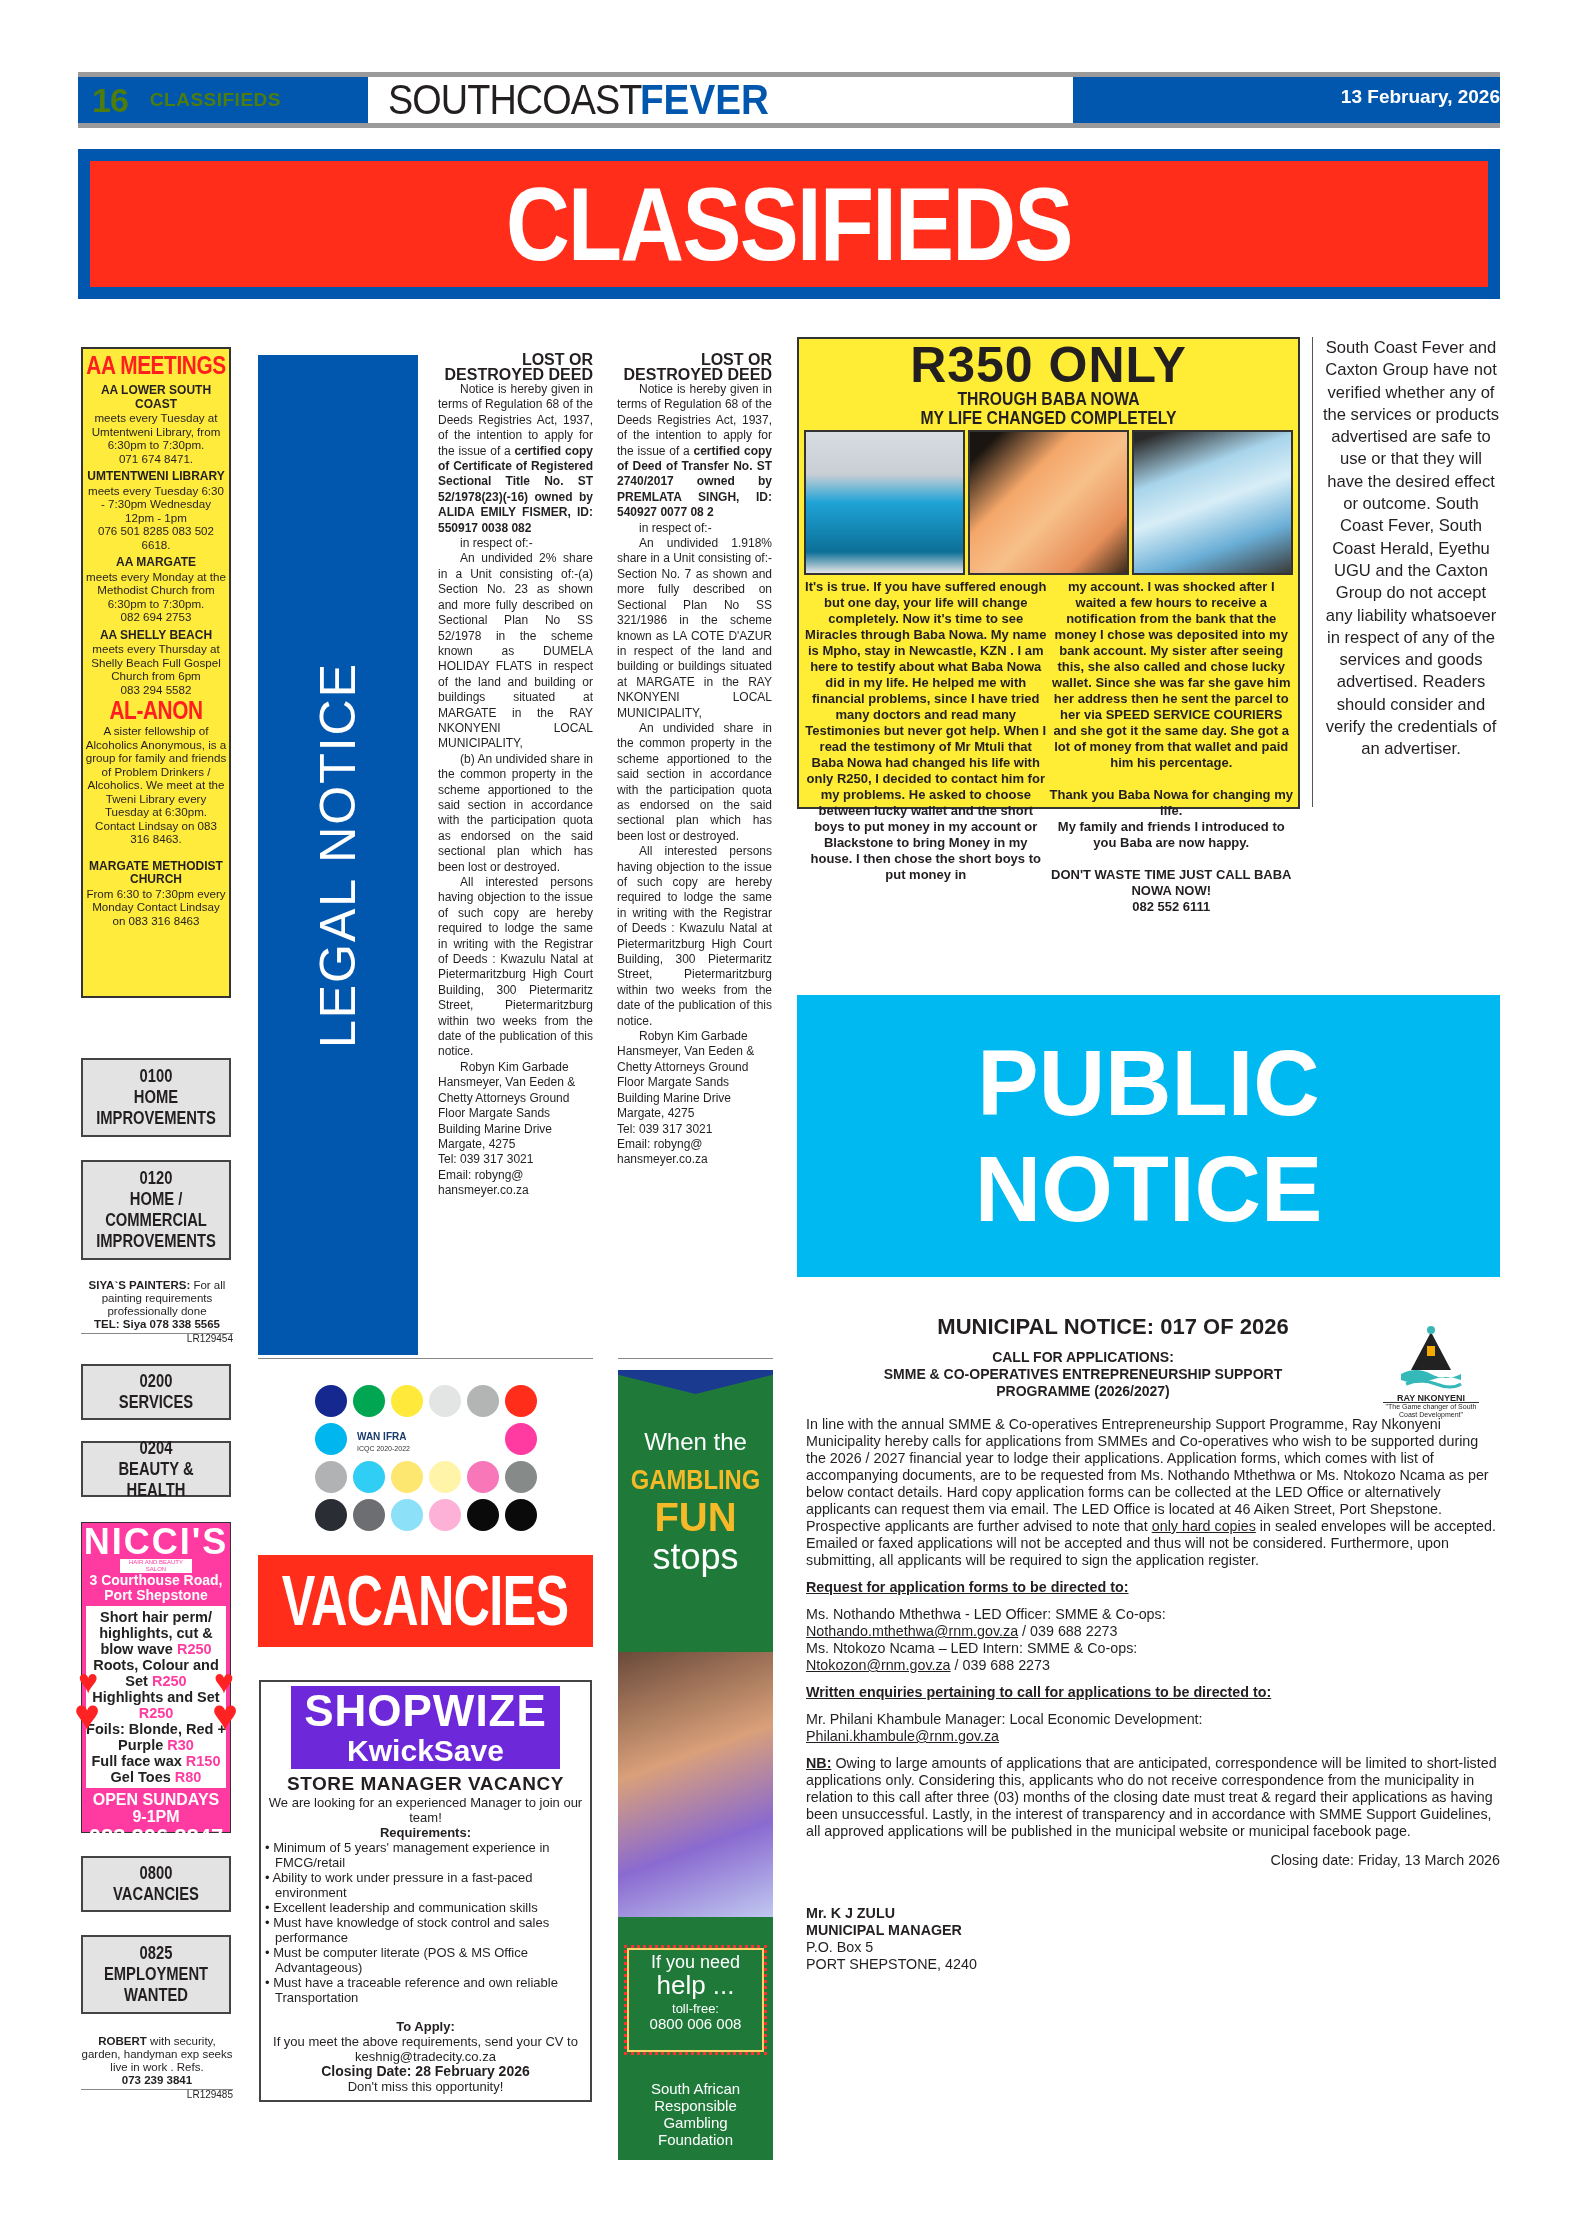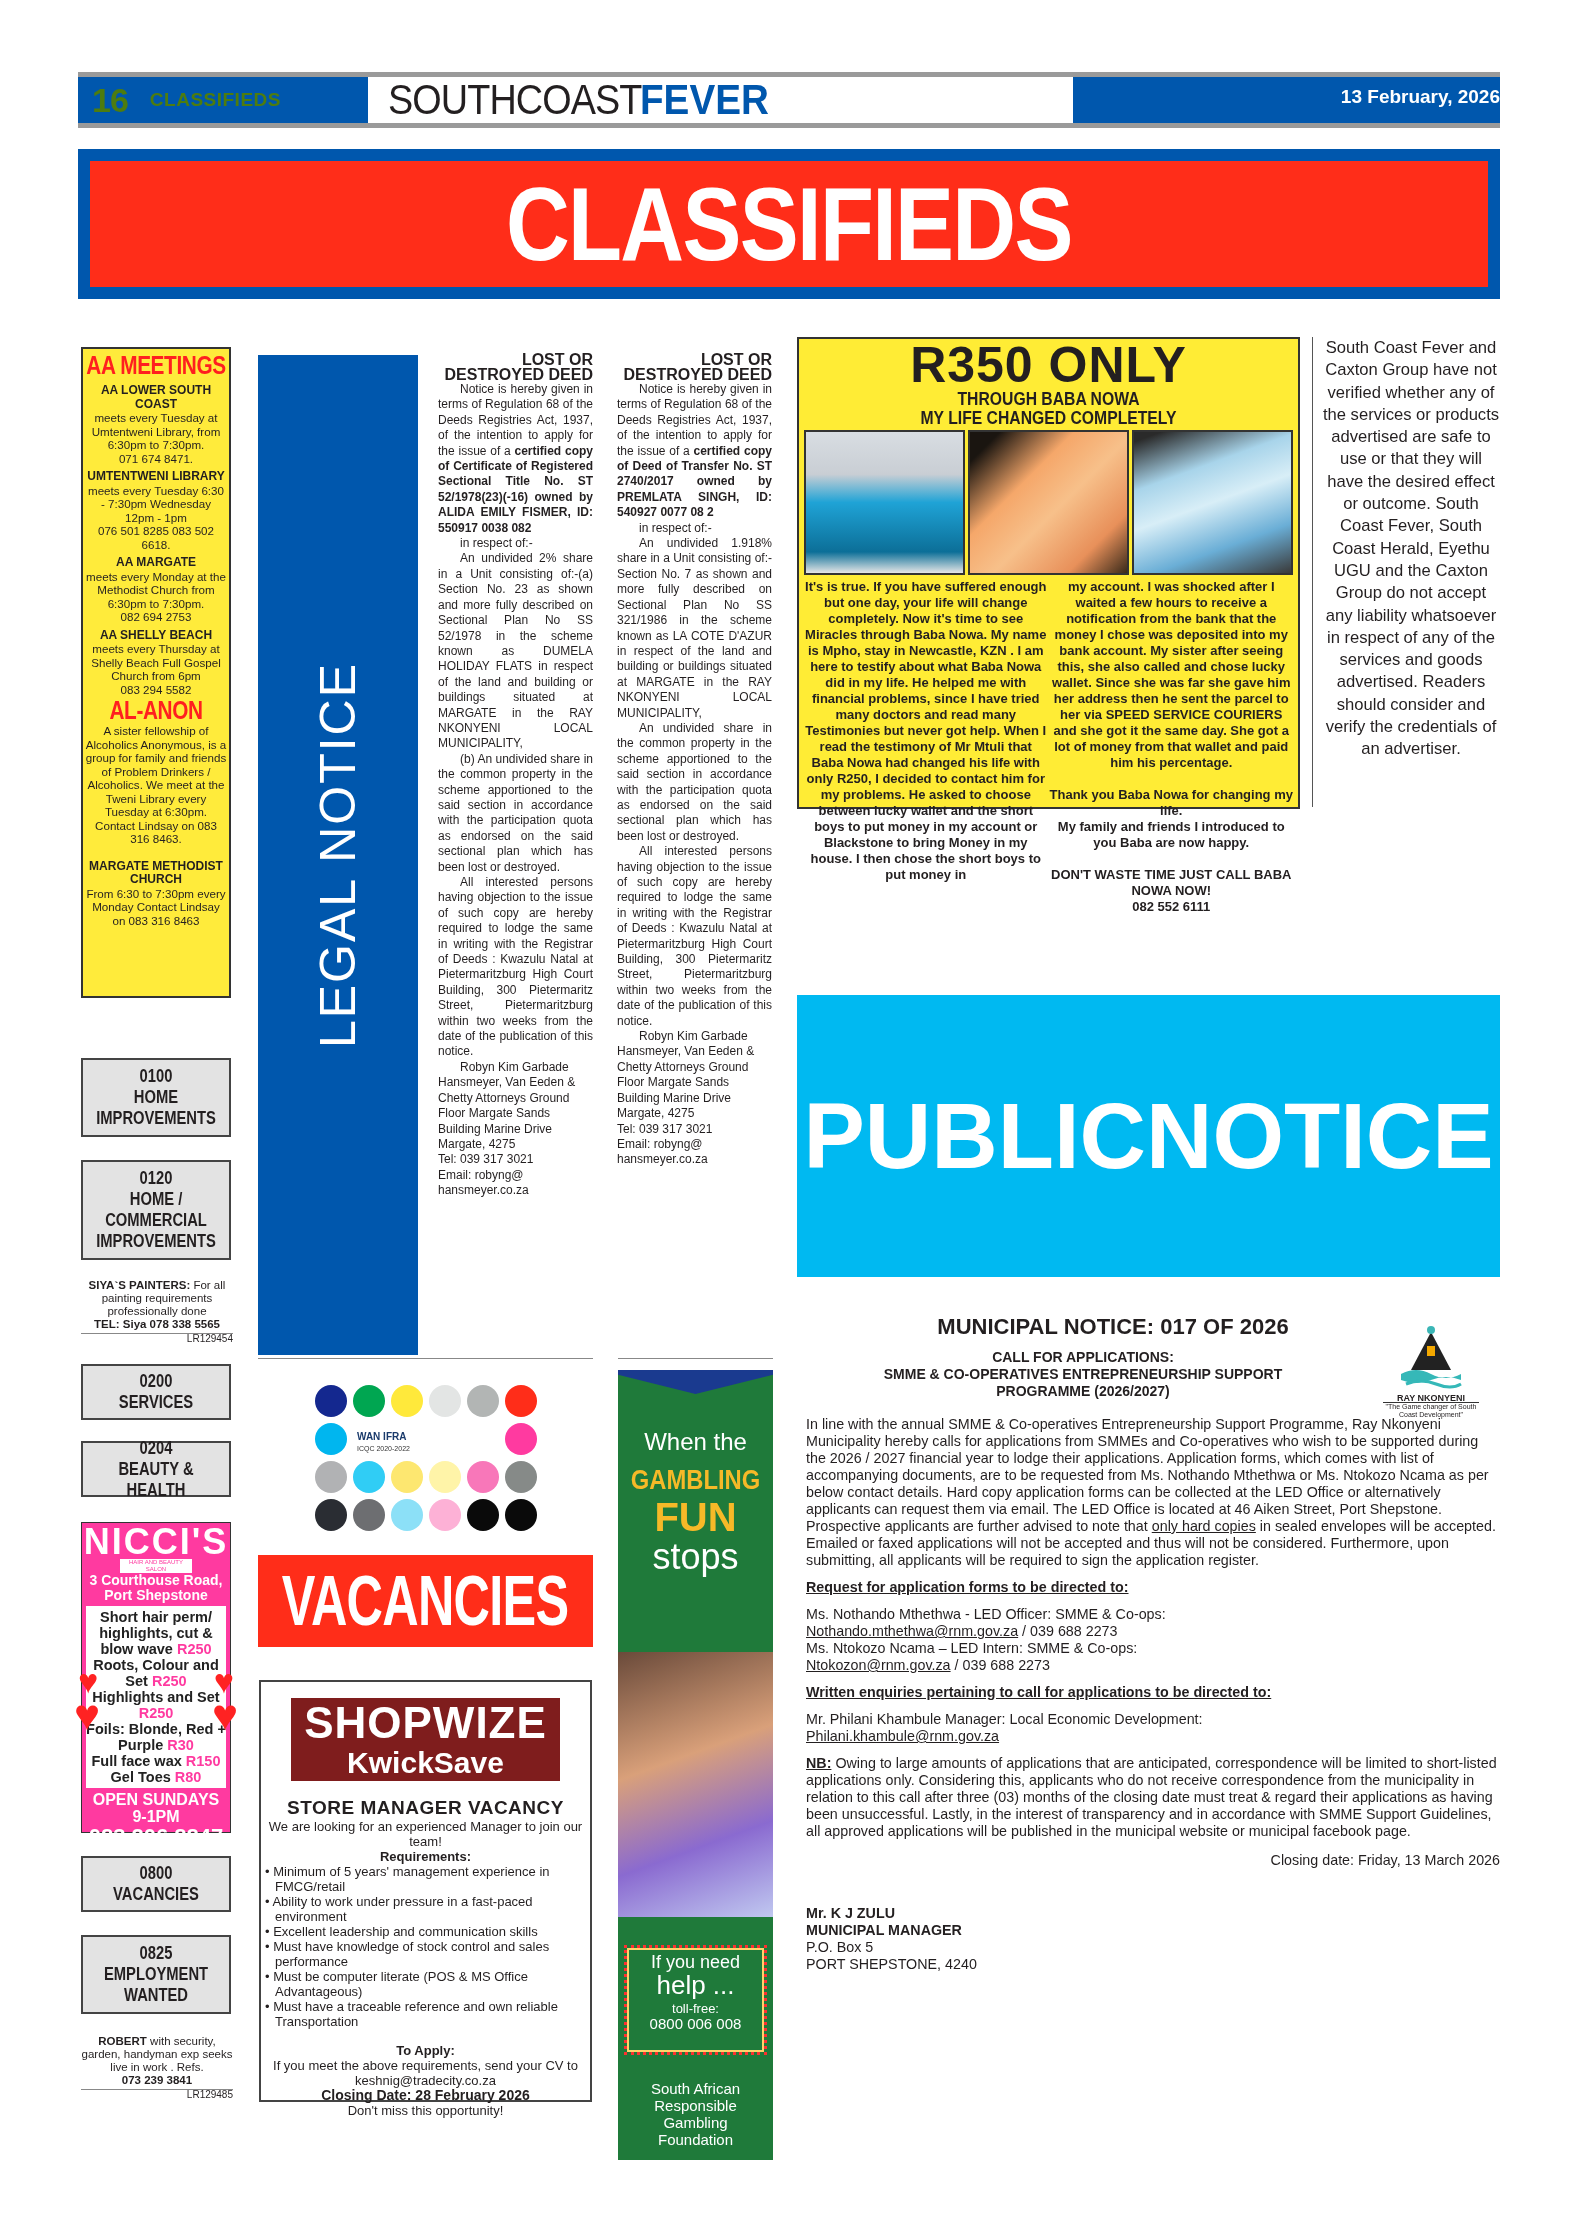--- a/index.html
+++ b/index.html
@@ -50,39 +50,39 @@
 .baba .big{font-size:50px;font-weight:bold;line-height:48px;letter-spacing:1px;margin-top:2px}
 .baba .sub{font-size:18.5px;font-weight:bold;line-height:19px;transform:scaleX(.85)}
 .photos{display:flex;justify-content:space-between;padding:3px 5px 0}
 .ph{width:161px;height:145px;border:2px solid #333}
 .baba .cols{display:flex;padding:4px 4px 0;font-weight:bold;font-size:13px;line-height:16px}
 .baba .cols>div{flex:1}
 
 .disc{left:1322px;top:337px;width:178px;text-align:center;font-size:16.6px;line-height:22.3px}
 .vline{left:1312px;top:337px;width:1px;height:470px;background:#555}
 
-.pn{left:797px;top:995px;width:703px;height:282px;background:#00b9f1;display:flex;flex-direction:row;align-items:center;justify-content:center;color:#fff;font-weight:bold;font-size:92px;line-height:106px}
+.pn{left:797px;top:995px;width:703px;height:282px;background:#00b9f1;display:flex;flex-direction:column;align-items:center;justify-content:center;color:#fff;font-weight:bold;font-size:92px;line-height:106px}
 
 .mun{left:806px;top:1318px;width:694px;font-size:14.3px;line-height:17px}
 .mun .t1{text-align:center;font-weight:bold;font-size:22px;margin-left:-80px}
 .mun .t2{text-align:center;font-weight:bold;font-size:14px;line-height:17px;margin-top:14px;margin-right:140px}
 .mun p{margin-top:10px}
 .mun u{text-decoration:underline}
 .mun .bu{font-weight:bold;text-decoration:underline}
 .mun .close{text-align:right;font-weight:normal;margin-top:12px}
 .mun .sig{margin-top:36px}
 .rn-logo{left:1383px;top:1322px;width:96px;height:108px;text-align:center;font-size:7px;line-height:8px}
 
 .cbar{left:315px;top:1385px;width:225px;height:156px}
 .dot{position:absolute;width:32px;height:32px;border-radius:50%}
 
 .vac{left:258px;top:1555px;width:335px;height:92px;background:#ff2d19;display:flex;align-items:center;justify-content:center}
 .vac span{color:#fff;font-weight:bold;font-size:70px;transform:scaleX(.72);letter-spacing:-1px}
 .shop{left:259px;top:1680px;width:333px;height:422px;border:2px solid #444;text-align:center}
-.shop .logo{background:#7f1d1d;margin:16px 30px;height:83px;color:#fff;font-weight:bold}
+.shop .logo{background:#6d28d9;margin:4px 30px;height:83px;color:#fff;font-weight:bold}
 .shop .l1{font-size:44px;line-height:50px;letter-spacing:1px}
 .shop .l2{font-size:30px;line-height:30px}
 .shop h4{font-size:19px;margin-top:4px;letter-spacing:.5px}
 .shop .tx{font-size:13px;line-height:15px}
 .shop ul{list-style:none;text-align:left;font-size:13px;line-height:15px;padding-left:2px}
 .shop li{padding-left:12px;text-indent:-10px}
 
 .gamb{left:618px;top:1370px;width:155px;height:790px;background:#1f7a3a}
 .gamb .top{position:absolute;left:0;top:0;width:100%;height:24px;background:#1a3a8f;clip-path:polygon(0 0,100% 0,100% 20%,50% 100%,0 20%)}
 .gamb .w{color:#fff;font-weight:normal;text-align:center}

